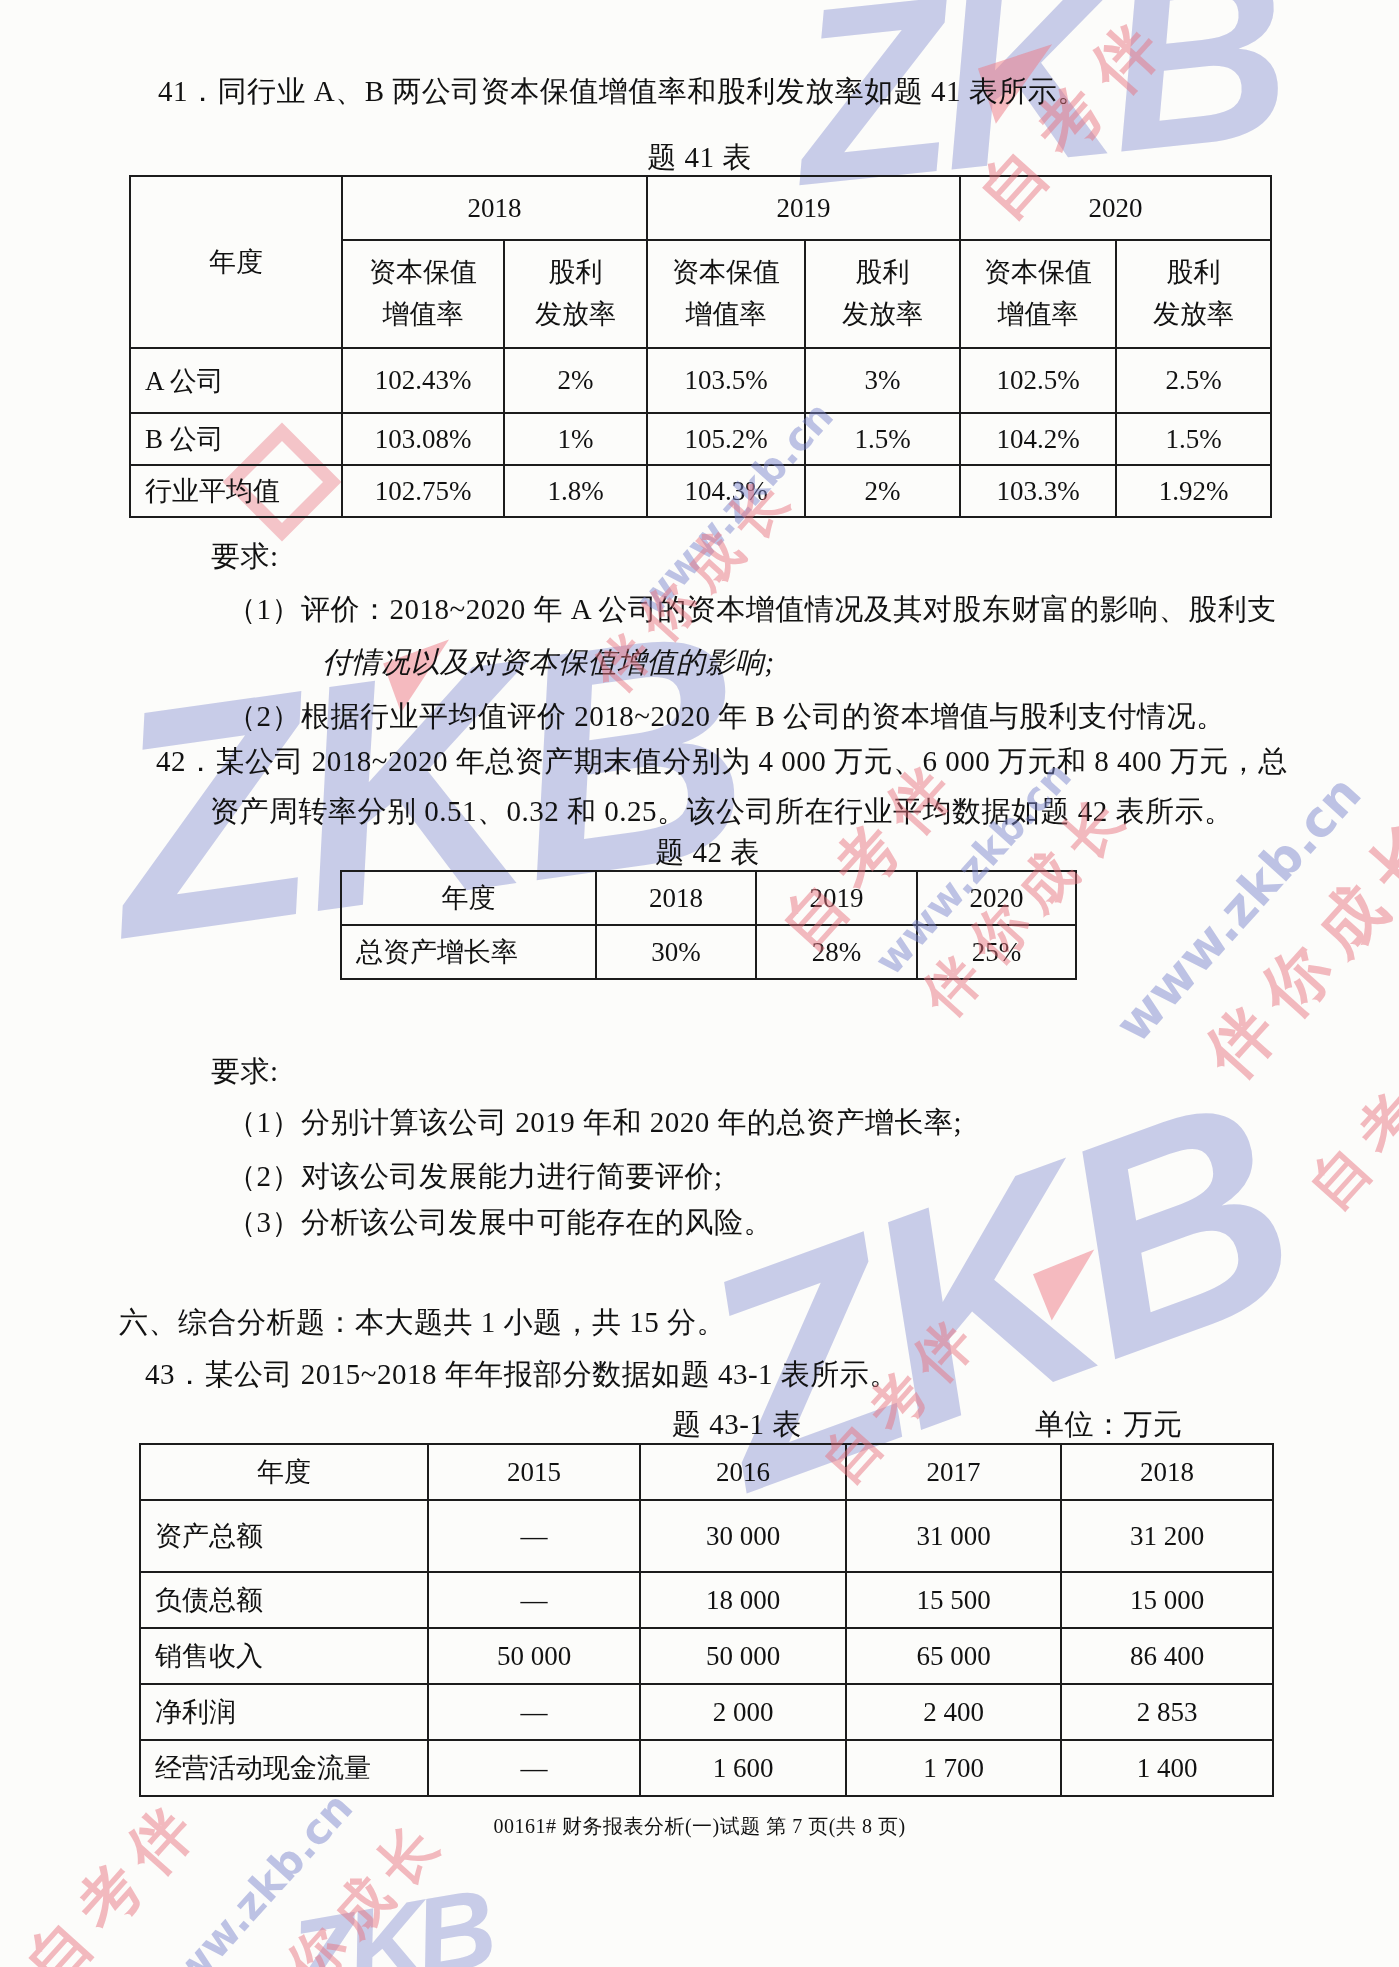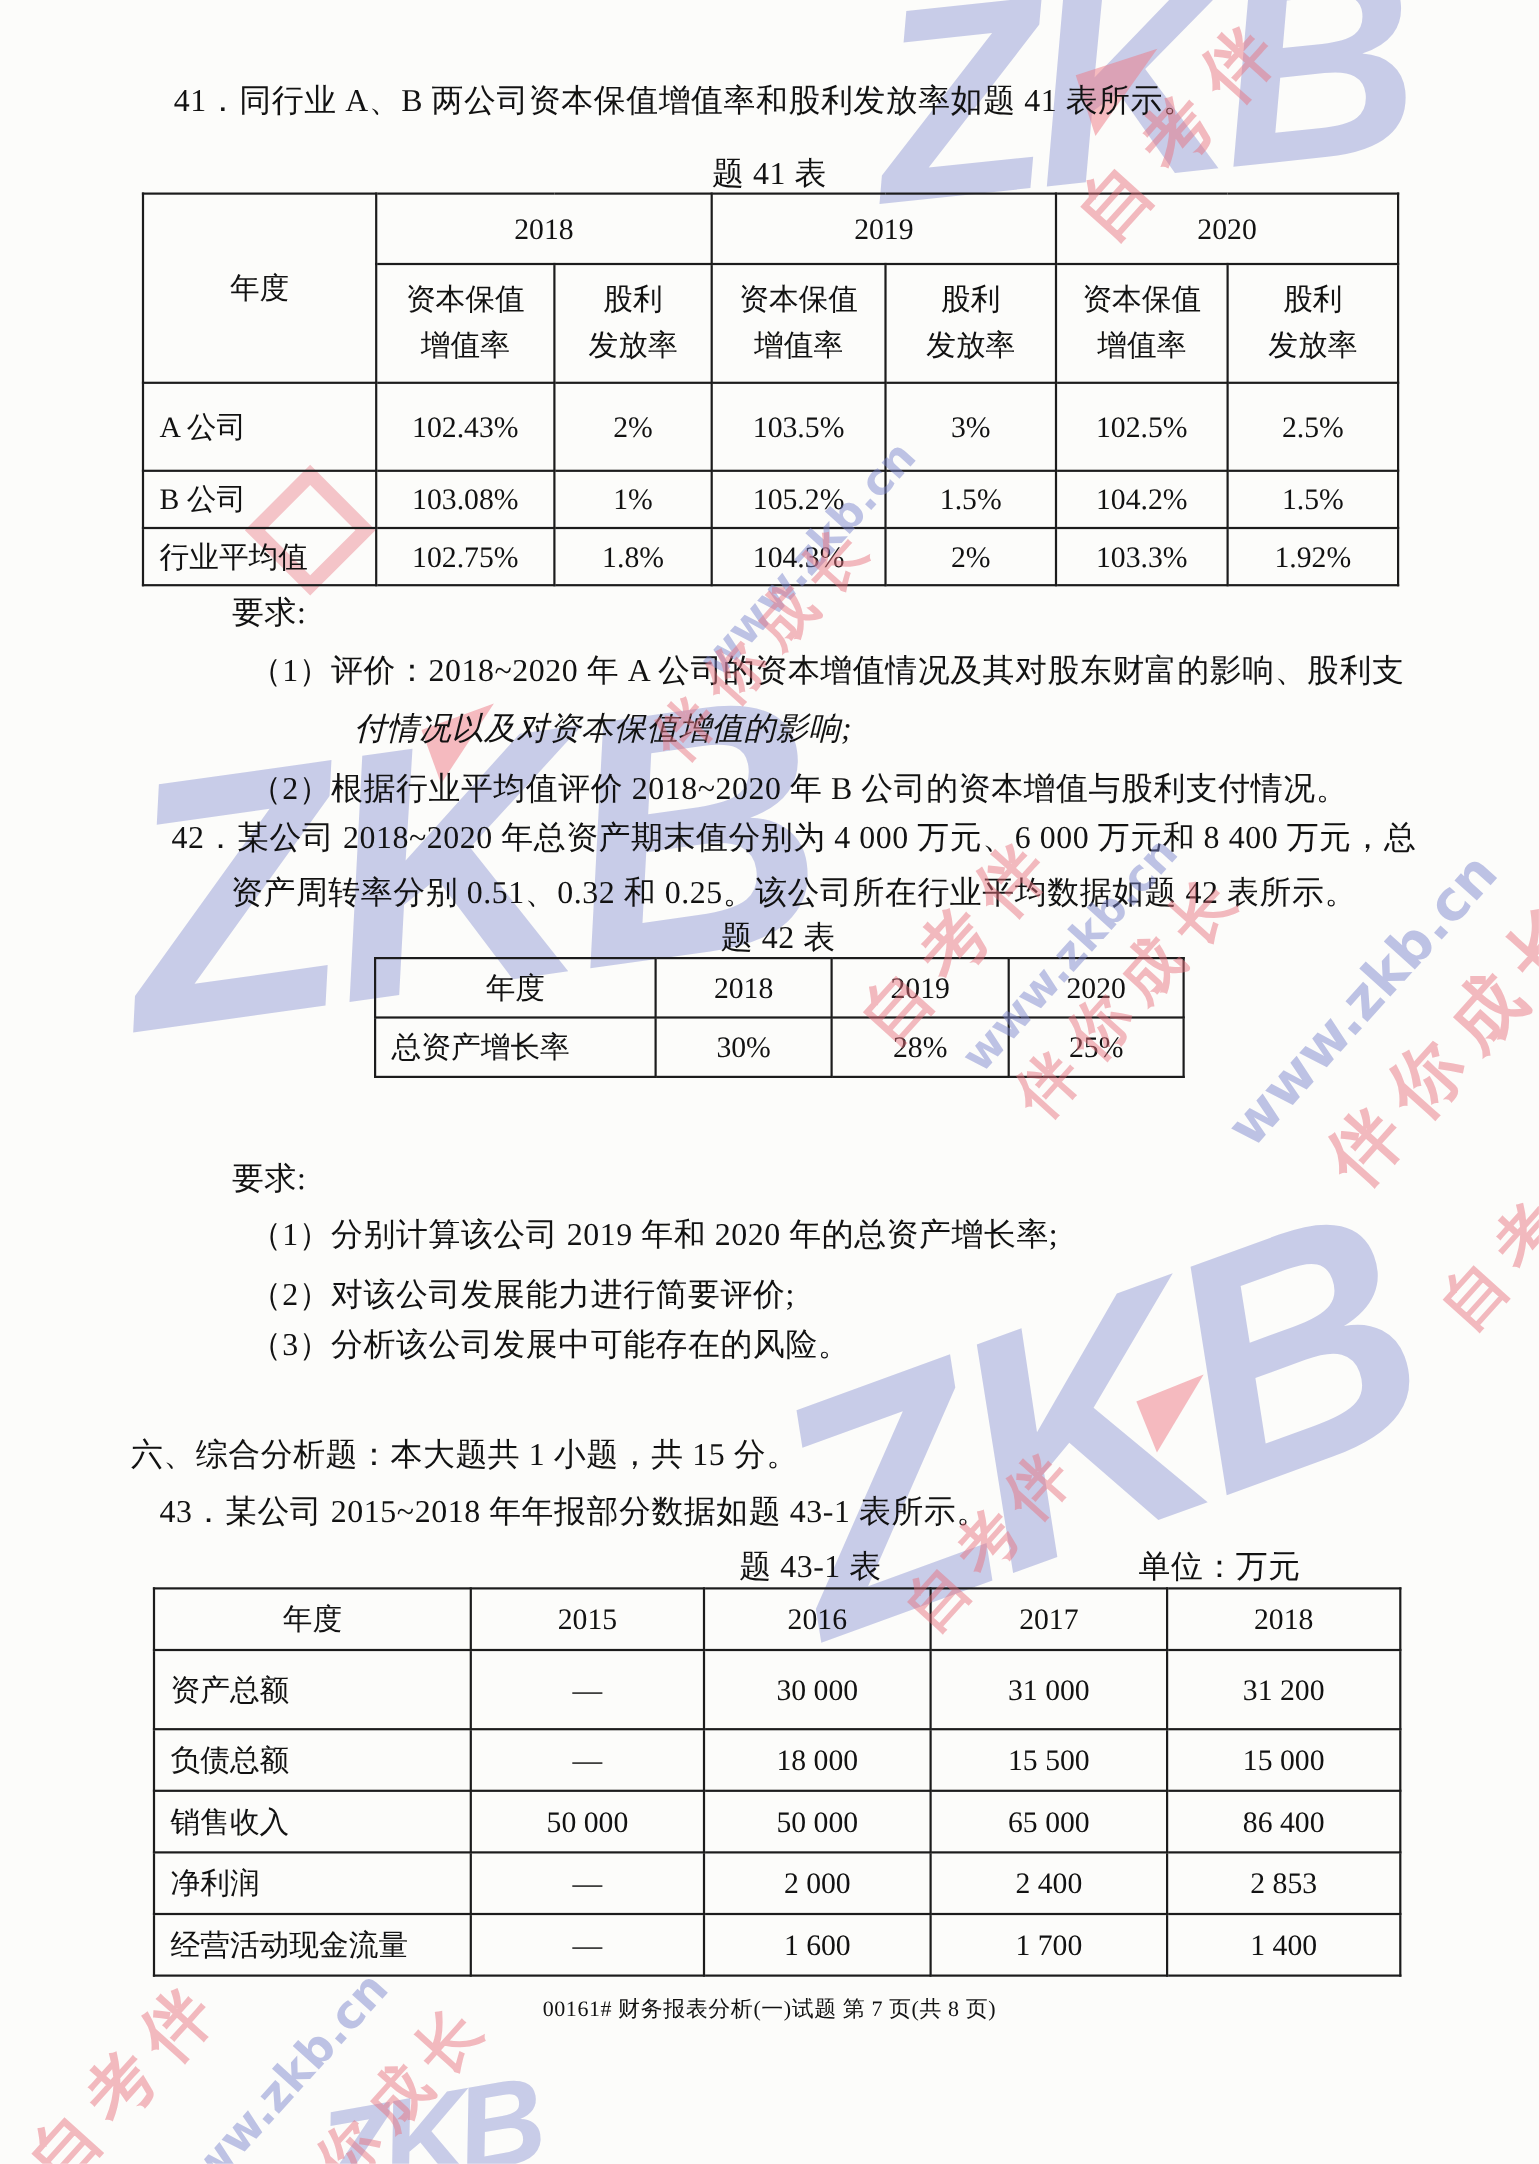--- a/index.html
+++ b/index.html
@@ -117,21 +117,21 @@
       </td>
       <td class="subhead">
         <div>资本保值</div>
         <div>增值率</div>
       </td>
       <td class="subhead">
         <div>股利</div>
         <div>发放率</div>
       </td>
     </tr>
-    <tr style="height:80px;margin-top:32px;">
+    <tr style="height:65px;margin-top:32px;">
       <td class="lbl">A 公司</td>
       <td>102.43%</td>
       <td>2%</td>
       <td>103.5%</td>
       <td>3%</td>
       <td>102.5%</td>
       <td>2.5%</td>
     </tr>
     <tr style="height:52px;">
       <td class="lbl">B 公司</td>

